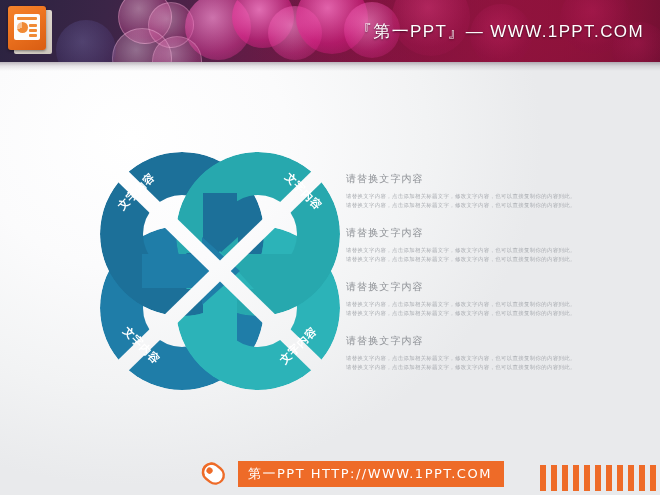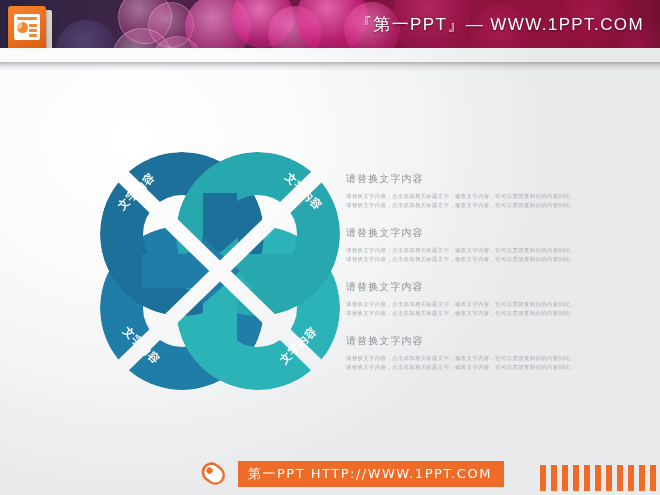--- a/index.html
+++ b/index.html
@@ -22,21 +22,21 @@
     background:
       radial-gradient(ellipse 62% 70% at 20% 28%, #ffffff 0%, #fbfbfc 38%, #f2f3f4 72%, #e9eaec 100%),
       linear-gradient(180deg, #f7f8f9 0%, #eff0f2 55%, #e7e8ea 100%);
   }
 
   
   .header {
     position: absolute;
     left: 0; top: 0;
     width: 660px;
-    height: 48px;
+    height: 62px;
     overflow: hidden;
     background:
       radial-gradient(circle at 88% 40%, rgba(150,18,60,0.85) 0%, rgba(90,12,44,0.0) 52%),
       radial-gradient(circle at 62% 55%, rgba(120,16,58,0.7) 0%, rgba(70,10,40,0.0) 55%),
       linear-gradient(100deg, #2b2340 0%, #3b2547 16%, #5d1f49 38%, #7d1a4c 58%, #8d1744 76%, #5e1030 92%, #3a0c22 100%);
   }
   .bokeh {
     position: absolute;
     border-radius: 50%;
     pointer-events: none;

